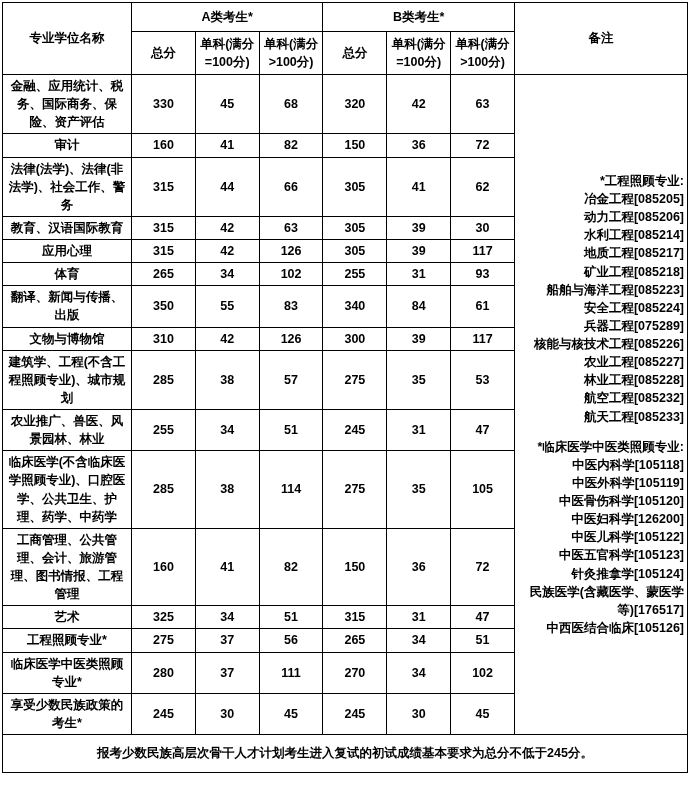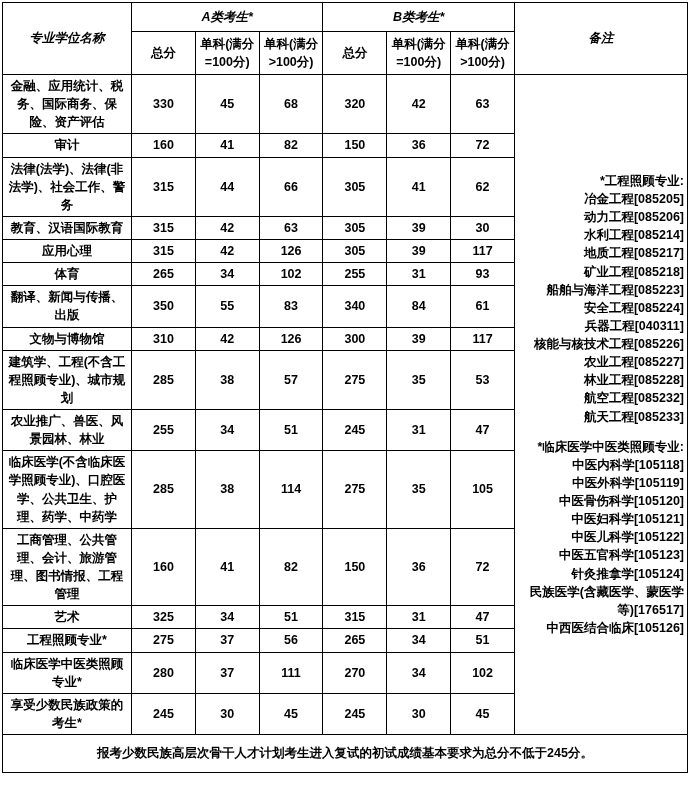--- a/index.html
+++ b/index.html
@@ -33,21 +33,20 @@
     color: #000000;
     font-weight: bold;
     padding: 2px 3px;
     line-height: 1.45;
     word-break: break-all;
   }
   .hdr-group {
     font-size: 13px;
     font-weight: bold;
     height: 24px;
-    font-style: italic;
   }
   .hdr-sub {
     font-size: 12px;
     font-weight: bold;
     height: 38px;
     line-height: 1.25;
   }
   .col-name {
     width: 122px;
   }
@@ -131,32 +130,32 @@
         <td class="remark-cell" rowspan="16">
           <div class="remark-inner">
             <div class="remark-line">*工程照顾专业:</div>
             <div class="remark-line">冶金工程[085205]</div>
             <div class="remark-line">动力工程[085206]</div>
             <div class="remark-line">水利工程[085214]</div>
             <div class="remark-line">地质工程[085217]</div>
             <div class="remark-line">矿业工程[085218]</div>
             <div class="remark-line">船舶与海洋工程[085223]</div>
             <div class="remark-line">安全工程[085224]</div>
-            <div class="remark-line">兵器工程[040311]</div>
+            <div class="remark-line">兵器工程[075289]</div>
             <div class="remark-line">核能与核技术工程[085226]</div>
             <div class="remark-line">农业工程[085227]</div>
             <div class="remark-line">林业工程[085228]</div>
             <div class="remark-line">航空工程[085232]</div>
             <div class="remark-line">航天工程[085233]</div>
             <div class="remark-gap"></div>
             <div class="remark-line">*临床医学中医类照顾专业:</div>
             <div class="remark-line">中医内科学[105118]</div>
             <div class="remark-line">中医外科学[105119]</div>
             <div class="remark-line">中医骨伤科学[105120]</div>
-            <div class="remark-line">中医妇科学[105121]</div>
+            <div class="remark-line">中医妇科学[126200]</div>
             <div class="remark-line">中医儿科学[105122]</div>
             <div class="remark-line">中医五官科学[105123]</div>
             <div class="remark-line">针灸推拿学[105124]</div>
             <div>民族医学(含藏医学、蒙医学等)[176517]</div>
             <div class="remark-line">中西医结合临床[105126]</div>
           </div>
         </td>
       </tr>
 
       <tr>

